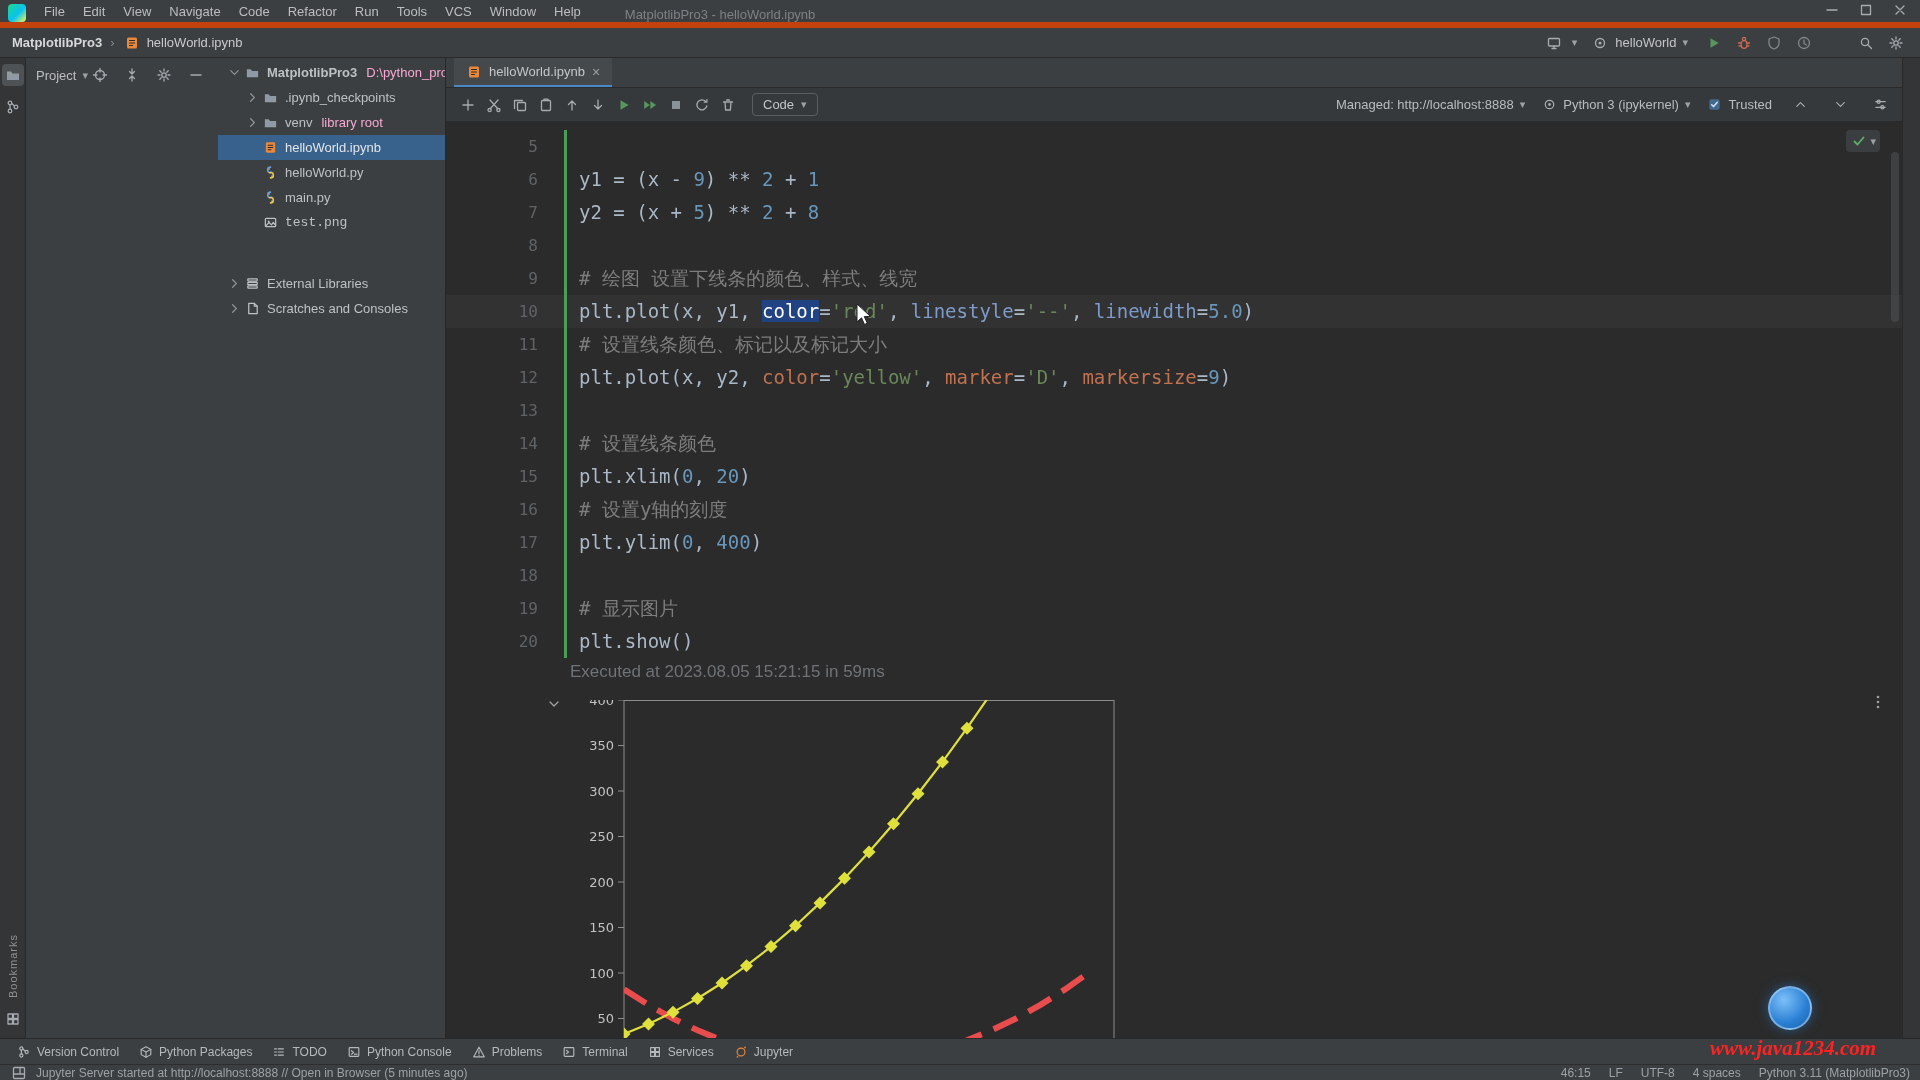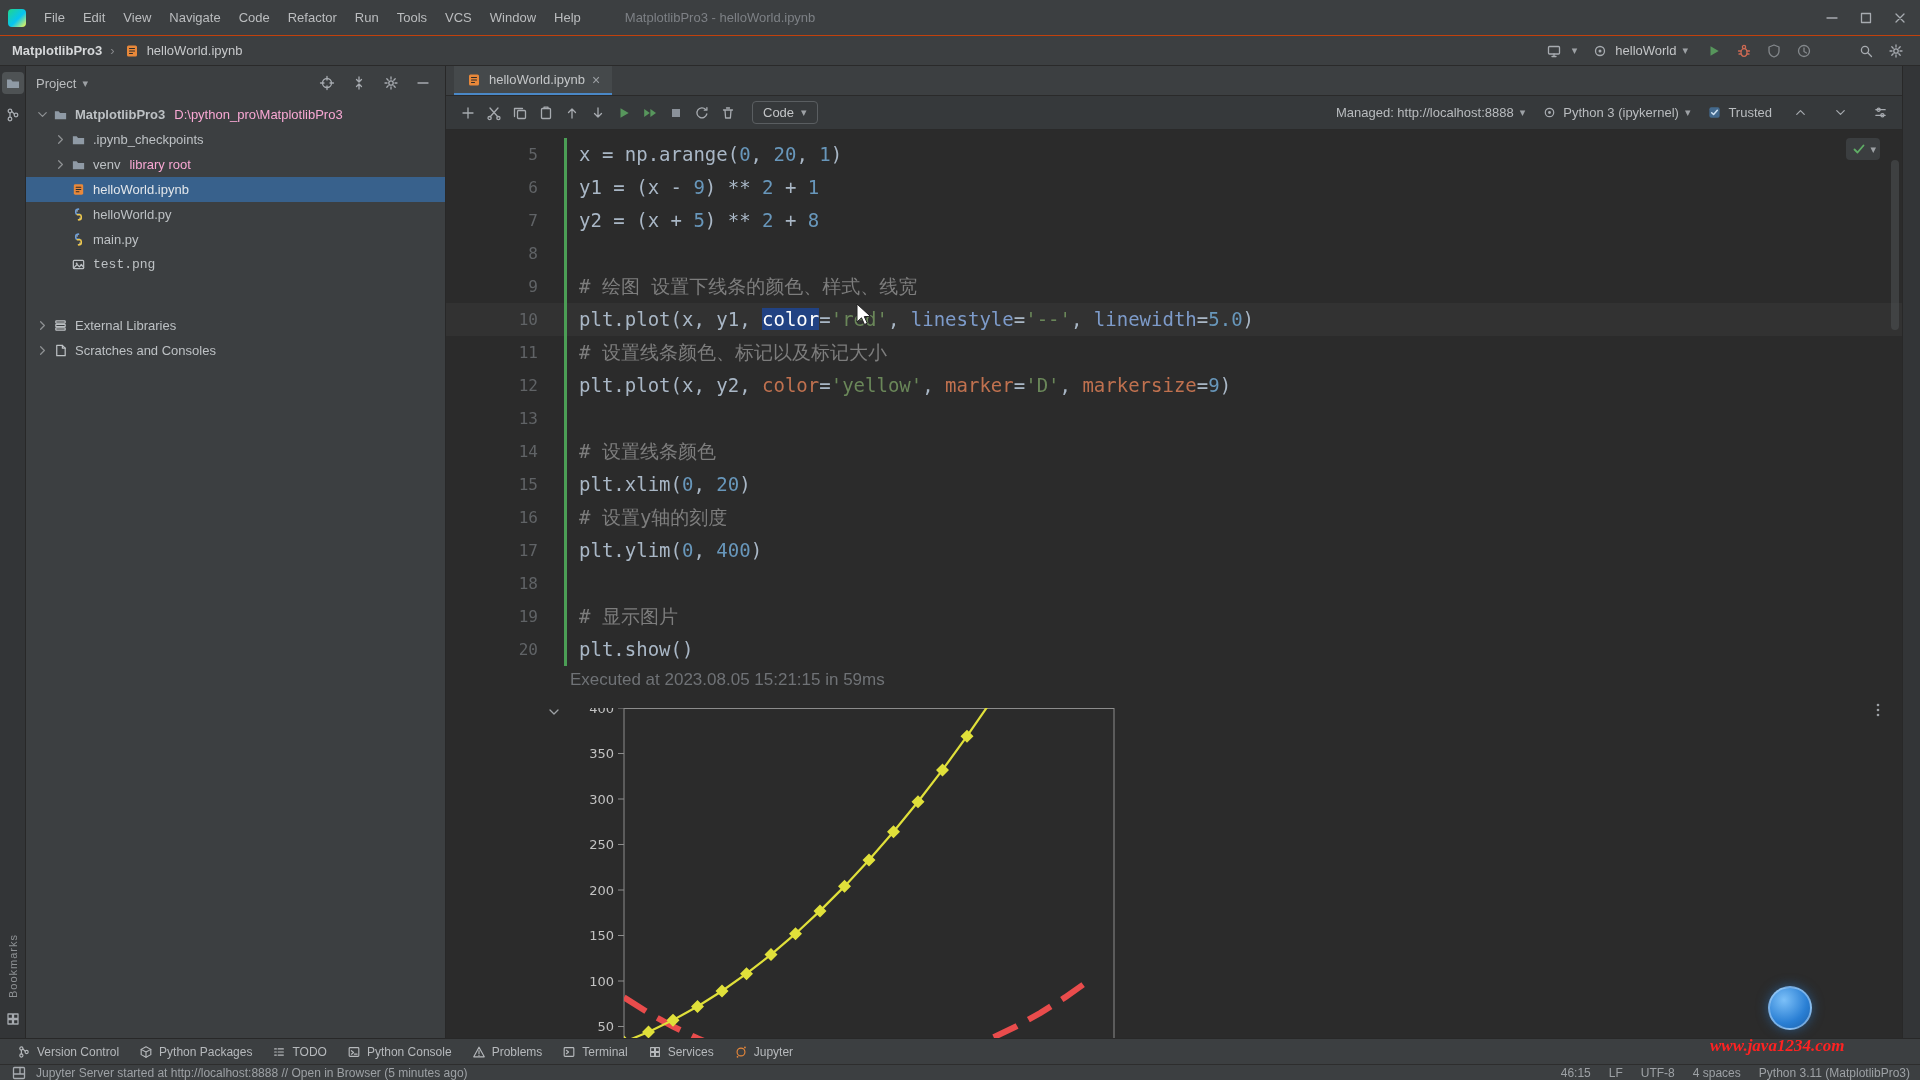--- a/index.html
+++ b/index.html
@@ -4,21 +4,21 @@
 <style>
 *{box-sizing:border-box;margin:0;padding:0}
 html,body{width:1920px;height:1080px;overflow:hidden}
 body{background:#2b2b2b;color:#a9b7c6;font-family:"Liberation Sans","DejaVu Sans",sans-serif;font-size:13px;position:relative}
 .app{display:flex;flex-direction:column;height:100%}
 svg{display:block}
 .icon-btn{width:24px;height:24px;display:flex;align-items:center;justify-content:center;color:#a7abb0;border-radius:4px;flex:none}
 .icon-btn.dim{color:#84888c}
 
 
-.menubar{height:36px;background:#3c3f41;border-bottom:1px solid #c2410c;display:flex;align-items:center;padding:0 8px;gap:1px;color:#bbbdbf}
+.menubar{height:28px;background:#3c3f41;border-bottom:6px solid #c2410c;display:flex;align-items:flex-end;padding:0 8px;gap:1px;color:#bbbdbf}
 .logo{width:18px;height:18px;border-radius:4px;background:linear-gradient(135deg,#21d789 0%,#07c3f2 55%,#fcf84a 100%);margin-right:8px;flex:none}
 .menu-item{padding:3px 9px;border-radius:3px}
 .app-title{color:#7d8085;margin-left:34px;white-space:nowrap}
 .win-controls{margin-left:auto;display:flex;gap:10px;color:#9da1a5}
 
 
 .navbar{height:30px;background:#3c3f41;border-bottom:1px solid #2a2a2a;display:flex;align-items:center;padding:0 12px}
 .crumb-project{font-weight:bold;color:#d6d8da}
 .crumb-sep{margin:0 8px;color:#87898c}
 .crumb-file{display:flex;align-items:center;gap:6px;color:#c7c9cb}
@@ -29,21 +29,21 @@
 .main{flex:1;display:flex;min-height:0}
 
 
 .left-strip{width:26px;background:#333537;border-right:1px solid #282828;display:flex;flex-direction:column;align-items:center;padding:6px 0 8px;gap:10px}
 .strip-btn{width:22px;height:22px;border-radius:4px;display:flex;align-items:center;justify-content:center;color:#a7abb0}
 .strip-btn.active{background:#4e5254}
 .strip-spacer{flex:1}
 .vlabel{writing-mode:vertical-rl;transform:rotate(180deg);font-size:11px;color:#8e9194;letter-spacing:1px}
 
 
-.project-panel{width:420px;background:#3c3f41;border-right:1px solid #282828;display:flex;flex-direction:column}
+.project-panel{width:420px;background:#3c3f41;border-right:1px solid #282828;display:flex;flex-direction:row}
 .panel-header{height:34px;display:flex;align-items:center;padding:0 10px;color:#bcbec0;flex:none}
 .panel-icons{margin-left:auto;display:flex;gap:8px;color:#9da1a5}
 .tree{flex:1;overflow:hidden;padding-top:2px}
 .tree-row{display:flex;align-items:center;height:25px;padding-right:8px;color:#bdc1c4;white-space:nowrap}
 .tree-row.selected{background:#38618c;color:#e2e6ea}
 .tree-row .arrow{width:17px;display:flex;justify-content:center;color:#8f9294;flex:none}
 .tree-row .t-icon{width:19px;display:flex;justify-content:center;margin-right:5px;flex:none}
 .tree-row svg{width:15px;height:15px}
 .t-name.bold{font-weight:bold}
 .tree-hint{color:#f9a8d4;margin-left:9px}
@@ -84,21 +84,21 @@
 .right-strip{width:18px;background:#333537;border-left:1px solid #282828}
 
 
 .tools-bar{height:26px;background:#3c3f41;border-top:1px solid #282828;display:flex;align-items:center;padding:0 8px;gap:2px;font-size:12px;color:#b6b9bc;flex:none}
 .tool-item{display:flex;align-items:center;gap:6px;padding:3px 9px;border-radius:3px;white-space:nowrap}
 .tool-item svg{width:14px;height:14px}
 .status-bar{height:16px;background:#3c3f41;border-top:1px solid #2d2d2d;display:flex;align-items:center;padding:0 10px;font-size:12px;color:#9da1a5;flex:none}
 .status-left{display:flex;align-items:center;gap:8px;white-space:nowrap}
 .status-right{margin-left:auto;display:flex;gap:18px;white-space:nowrap}
 
-.watermark{position:absolute;left:1710px;top:1036px;color:#ff2222;font-family:"Liberation Serif","DejaVu Serif",serif;font-weight:bold;font-style:italic;font-size:17px;z-index:50}
+.watermark{position:absolute;left:1710px;top:1036px;color:#ff2222;font-family:"Liberation Serif","DejaVu Serif",serif;font-weight:bold;font-style:italic;font-size:21px;z-index:50}
 .badge{position:absolute;left:1768px;top:986px;width:44px;height:44px;border-radius:50%;background:radial-gradient(circle at 35% 30%,#7cc0f8,#2a7fd4 60%,#1b5fa8);border:2px solid rgba(185,218,250,.55);box-shadow:0 0 12px rgba(40,120,200,.55);z-index:40}
 .cursor{position:absolute;left:855px;top:303px;z-index:60}
 </style>
 </head>
 <body>
 
 <div class="app">
 
   <div class="menubar">
     <div class="logo"></div>
@@ -501,21 +501,21 @@
                 <path d="M3 5h10M3 11h10"></path>
                 <circle cx="6" cy="5" r="1.7"></circle>
                 <circle cx="10" cy="11" r="1.7"></circle>
               </svg>
             </span>
         </span>
       </div>
 
       <div class="code-area">
         <div id="code-lines">
-            <div class="code-line"><span class="gutter">5</span><span class="cellbar"></span><span class="code-text"><span class="tok-p">x = np.arange(</span><span class="tok-n">0</span><span class="tok-p">, </span><span class="tok-n">20</span><span class="tok-p">, </span><span class="tok-n">1</span><span class="tok-p">)</span></span></div>
+            <div class="code-line"><span class="gutter">5</span><span class="cellbar"></span></div>
             <div class="code-line"><span class="gutter">6</span><span class="cellbar"></span><span class="code-text"><span class="tok-p">y1 = (x - </span><span class="tok-n">9</span><span class="tok-p">) ** </span><span class="tok-n">2</span><span class="tok-p"> + </span><span class="tok-n">1</span></span></div>
             <div class="code-line"><span class="gutter">7</span><span class="cellbar"></span><span class="code-text"><span class="tok-p">y2 = (x + </span><span class="tok-n">5</span><span class="tok-p">) ** </span><span class="tok-n">2</span><span class="tok-p"> + </span><span class="tok-n">8</span></span></div>
             <div class="code-line"><span class="gutter">8</span><span class="cellbar"></span><span class="code-text"></span></div>
             <div class="code-line"><span class="gutter">9</span><span class="cellbar"></span><span class="code-text"><span class="tok-c"># 绘图 设置下线条的颜色、样式、线宽</span></span></div>
             <div class="code-line current"><span class="gutter">10</span><span class="cellbar"></span><span class="code-text"><span class="tok-p">plt.plot(x, y1, </span><span class="tok-sel">color</span><span class="tok-p">=</span><span class="tok-s">'red'</span><span class="tok-p">, </span><span class="tok-k2">linestyle</span><span class="tok-p">=</span><span class="tok-s">'--'</span><span class="tok-p">, </span><span class="tok-k2">linewidth</span><span class="tok-p">=</span><span class="tok-n">5.0</span><span class="tok-p">)</span></span></div>
             <div class="code-line"><span class="gutter">11</span><span class="cellbar"></span><span class="code-text"><span class="tok-c"># 设置线条颜色、标记以及标记大小</span></span></div>
             <div class="code-line"><span class="gutter">12</span><span class="cellbar"></span><span class="code-text"><span class="tok-p">plt.plot(x, y2, </span><span class="tok-k">color</span><span class="tok-p">=</span><span class="tok-s">'yellow'</span><span class="tok-p">, </span><span class="tok-k">marker</span><span class="tok-p">=</span><span class="tok-s">'D'</span><span class="tok-p">, </span><span class="tok-k">markersize</span><span class="tok-p">=</span><span class="tok-n">9</span><span class="tok-p">)</span></span></div>
             <div class="code-line"><span class="gutter">13</span><span class="cellbar"></span><span class="code-text"></span></div>
             <div class="code-line"><span class="gutter">14</span><span class="cellbar"></span><span class="code-text"><span class="tok-c"># 设置线条颜色</span></span></div>
             <div class="code-line"><span class="gutter">15</span><span class="cellbar"></span><span class="code-text"><span class="tok-p">plt.xlim(</span><span class="tok-n">0</span><span class="tok-p">, </span><span class="tok-n">20</span><span class="tok-p">)</span></span></div>

